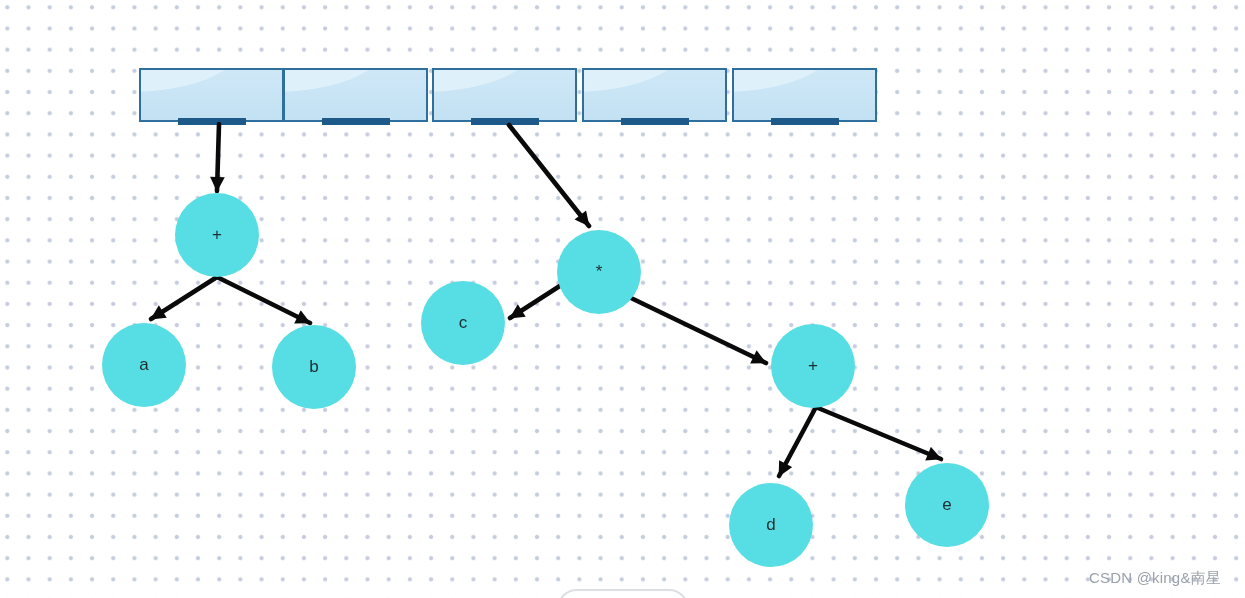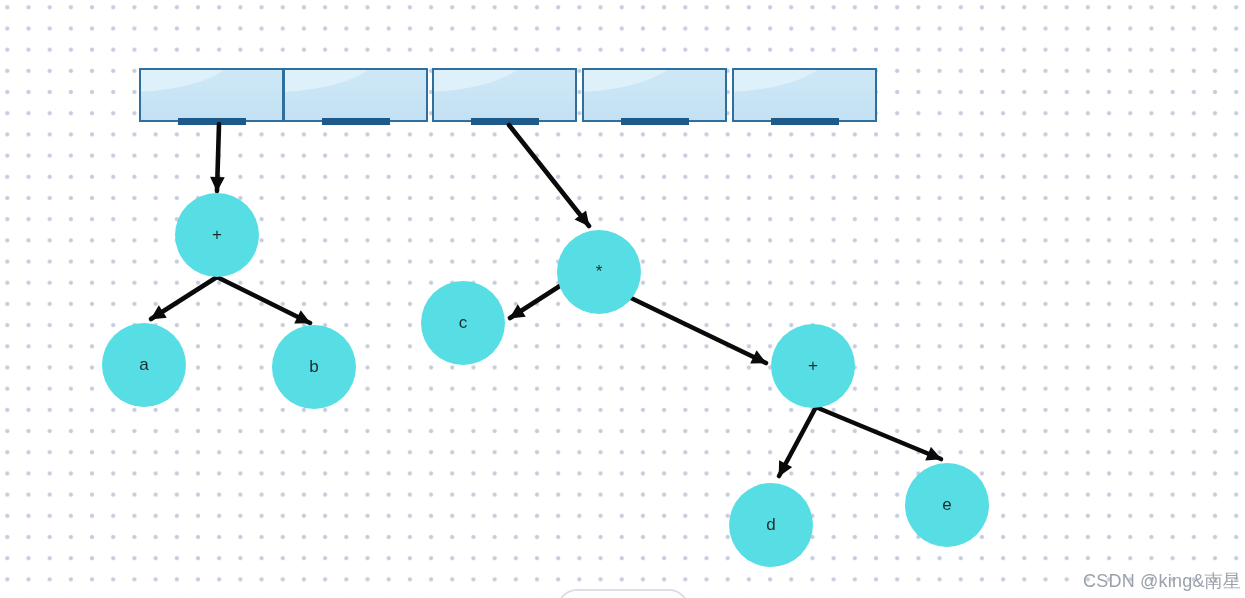--- a/index.html
+++ b/index.html
@@ -74,23 +74,23 @@
     width: 128px;
     height: 40px;
     border: 2px solid #dcdfe4;
     border-radius: 20px;
     background: #ffffff;
   }
 
   
   .watermark {
     position: absolute;
-    right: 4px;
+    right: 24px;
     top: 569px;
-    font-size: 18px;
+    font-size: 15px;
     color: #9aa1aa;
     letter-spacing: 0.2px;
   }
 </style>
 </head>
 <body>
 
 <div class="canvas">
 
   <div class="cell" style="left:139px">

